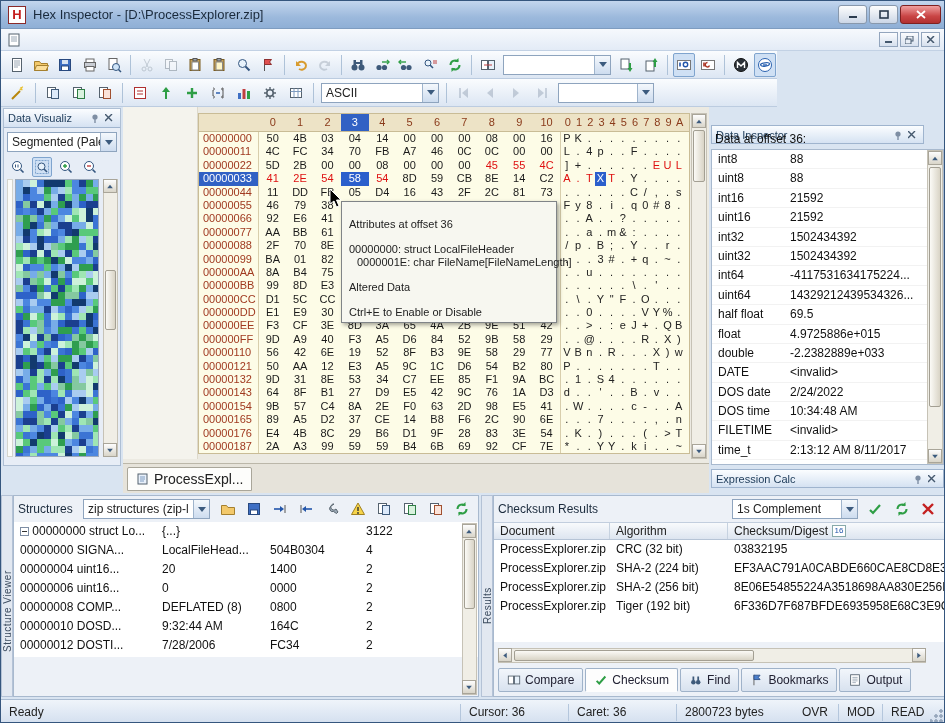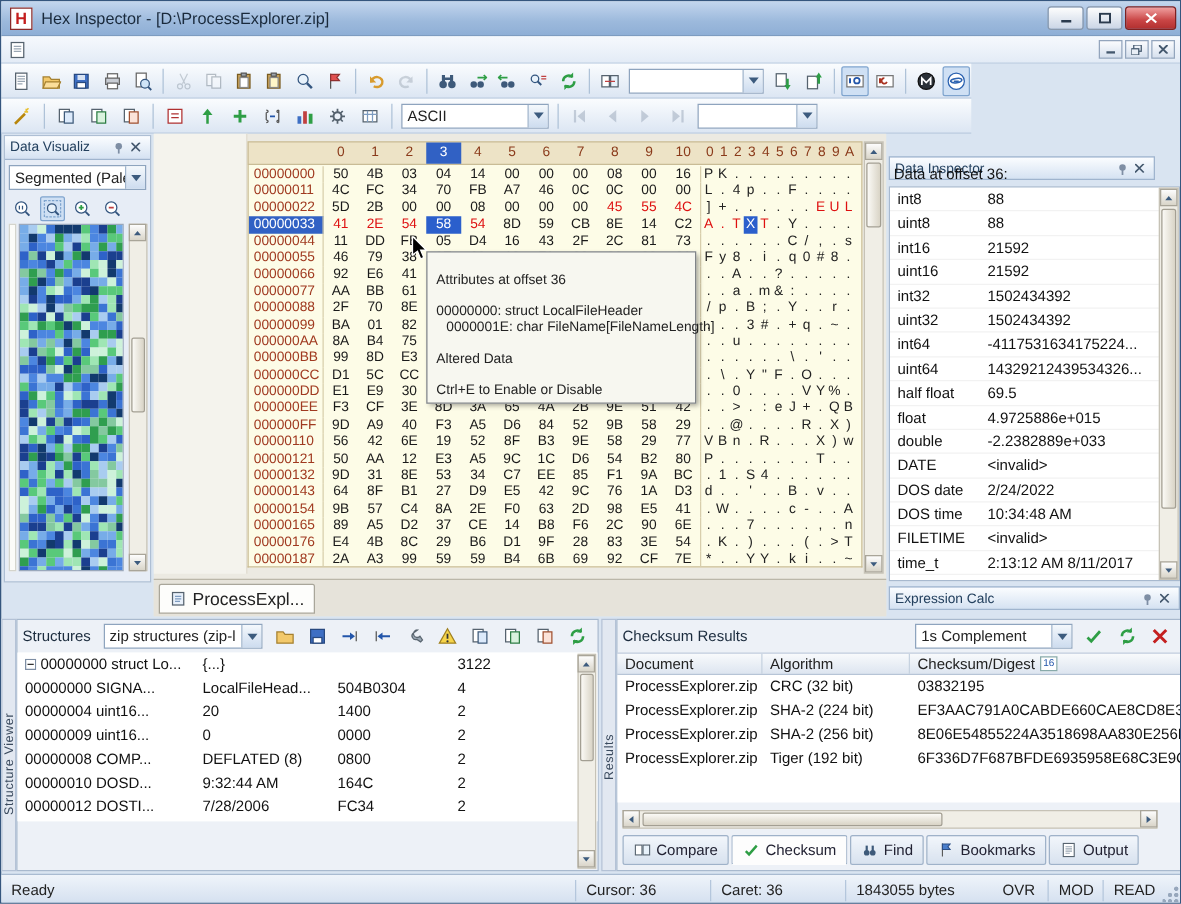--- a/index.html
+++ b/index.html
@@ -1165,21 +1165,21 @@
         </span>
     </div>
   </div>
 
   <div class="vstrip" style="left:0px;top:494px;height:202px;">
     <div class="vtext" style="top:40px;height:150px;">Structure Viewer</div>
   </div>
   <div class="panel" style="left:12px;top:494px;width:466px;height:202px;">
     <div class="phdr">
       <span style="margin-right:4px;">Structures</span>
-      <div class="combo" style="width:140px;">
+      <div class="combo" style="width:140px;text-align:center;">
         <span class="cval">zip structures (zip-l</span>
           <span class="carr">
             <span class="tri-d"></span>
           </span>
       </div>
       <span id="st-icons" style="display:flex;gap:2px;">
           <div class="tbtn" style="width: 22px; height: 22px;">
             <svg viewBox="0 0 16 16" width="16" height="16">
               <path d="M1.5 4.5h5l1.5 2h6.5v7h-13z" fill="#F3C96B" stroke="#A5802F"></path>
             </svg>
@@ -1260,21 +1260,21 @@
           <span class="tcell" style="width: 96px;">504B0304</span>
           <span class="tcell" style="width: 48px;">4</span>
         </div>
         <div class="trow">
           <span class="tcell" style="width: 142px;">00000004 uint16...</span>
           <span class="tcell" style="width: 108px;">20</span>
           <span class="tcell" style="width: 96px;">1400</span>
           <span class="tcell" style="width: 48px;">2</span>
         </div>
         <div class="trow">
-          <span class="tcell" style="width: 142px;">00000009 uint16...</span>
+          <span class="tcell" style="width: 142px;">00000006 uint16...</span>
           <span class="tcell" style="width: 108px;">0</span>
           <span class="tcell" style="width: 96px;">0000</span>
           <span class="tcell" style="width: 48px;">2</span>
         </div>
         <div class="trow">
           <span class="tcell" style="width: 142px;">00000008 COMP...</span>
           <span class="tcell" style="width: 108px;">DEFLATED (8)</span>
           <span class="tcell" style="width: 96px;">0800</span>
           <span class="tcell" style="width: 48px;">2</span>
         </div>
@@ -1431,21 +1431,21 @@
           </span>
           <span>Output</span>
         </div>
       </div>
   </div>
 
   <div class="statusbar">
     <div class="sseg" style="flex:1;">Ready</div>
     <div class="sseg" style="width:108px;">Cursor: 36</div>
     <div class="sseg" style="width:108px;">Caret: 36</div>
-    <div class="sseg" style="width:118px;">1843055 bytes</div>
+    <div class="sseg" style="width:118px;">2800723 bytes</div>
     <div id="statusflags" style="display:flex;">
         <div class="sseg" style="width: 44px;">OVR</div>
         <div class="sseg" style="width: 44px;">MOD</div>
         <div class="sseg" style="width: 44px;">READ</div>
       </div>
     <div style="width:20px;"></div>
     <div class="grippy"></div>
   </div>
 
 </div>

